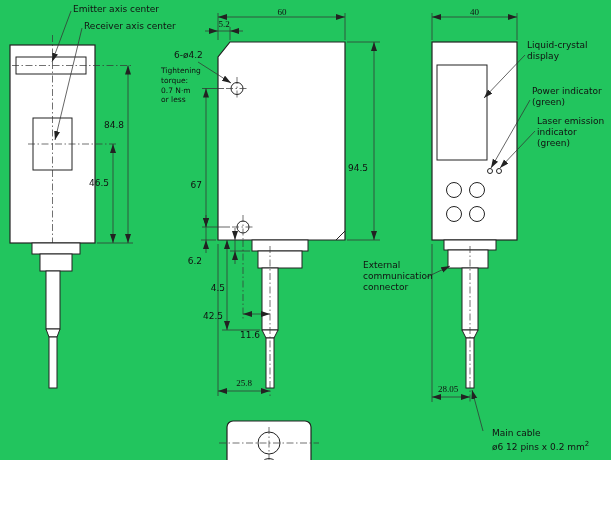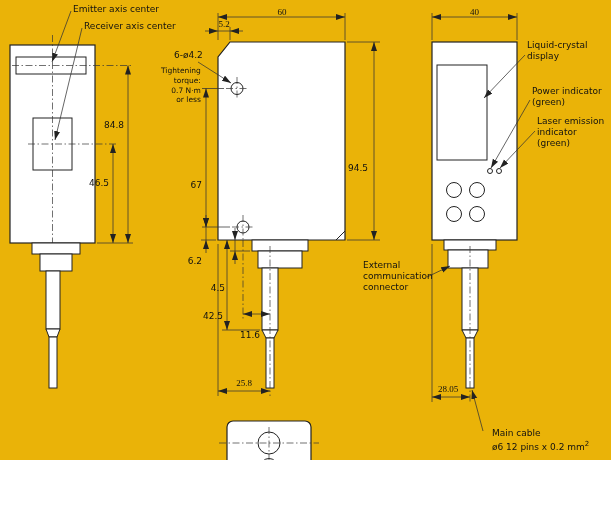--- a/index.html
+++ b/index.html
@@ -1,32 +1,32 @@
 <!DOCTYPE html>
 <html><head>
 <meta charset="utf-8">
 <style>
   * { margin:0; padding:0; box-sizing:border-box; }
   html,body { background:#ffffff; }
   body { font-family:"DejaVu Sans","Liberation Sans",sans-serif; color:#111; }
-  .stage { position:relative; width:611px; height:460px; background:#eab308; overflow:hidden; }
+  .stage { position:relative; width:611px; height:460px; background:#22c55e; overflow:hidden; }
   .stage > svg { position:absolute; left:0; top:0; }
 
   
   .o  { stroke:#222; stroke-width:1.2; fill:#fff; }           
   .d  { stroke:#222; stroke-width:1;   fill:#fff; }           
   .dn { stroke:#222; stroke-width:1;   fill:none; }           
   .t  { stroke:#333; stroke-width:0.75; fill:none; }          
   .cl { stroke:#333; stroke-width:0.7; fill:none; stroke-dasharray:7 2.5 1.5 2.5; } 
 
   
   .dim { position:absolute; font-size:9px; line-height:1.22; white-space:pre; }
   .dim.c { text-align:center;font-family:Liberation Serif, serif; }
   .dim.r { text-align:right;margin-top:29px; }
-  .note { position:absolute; font-size:7.5px; line-height:1.3; white-space:pre;text-align:right; }
+  .note { position:absolute; font-size:7.5px; line-height:1.3; white-space:pre; }
   .cable-lbl { position:absolute; font-size:9px; line-height:1.3; white-space:nowrap;margin-left:15px; }
   .cable-lbl sup { font-size:7px; }
   .units { position:absolute; font-size:12px; white-space:nowrap; }
 </style>
 </head>
 <body>
 
 <div class="stage">
 
   <svg width="611" height="516" viewBox="0 0 611 516">

